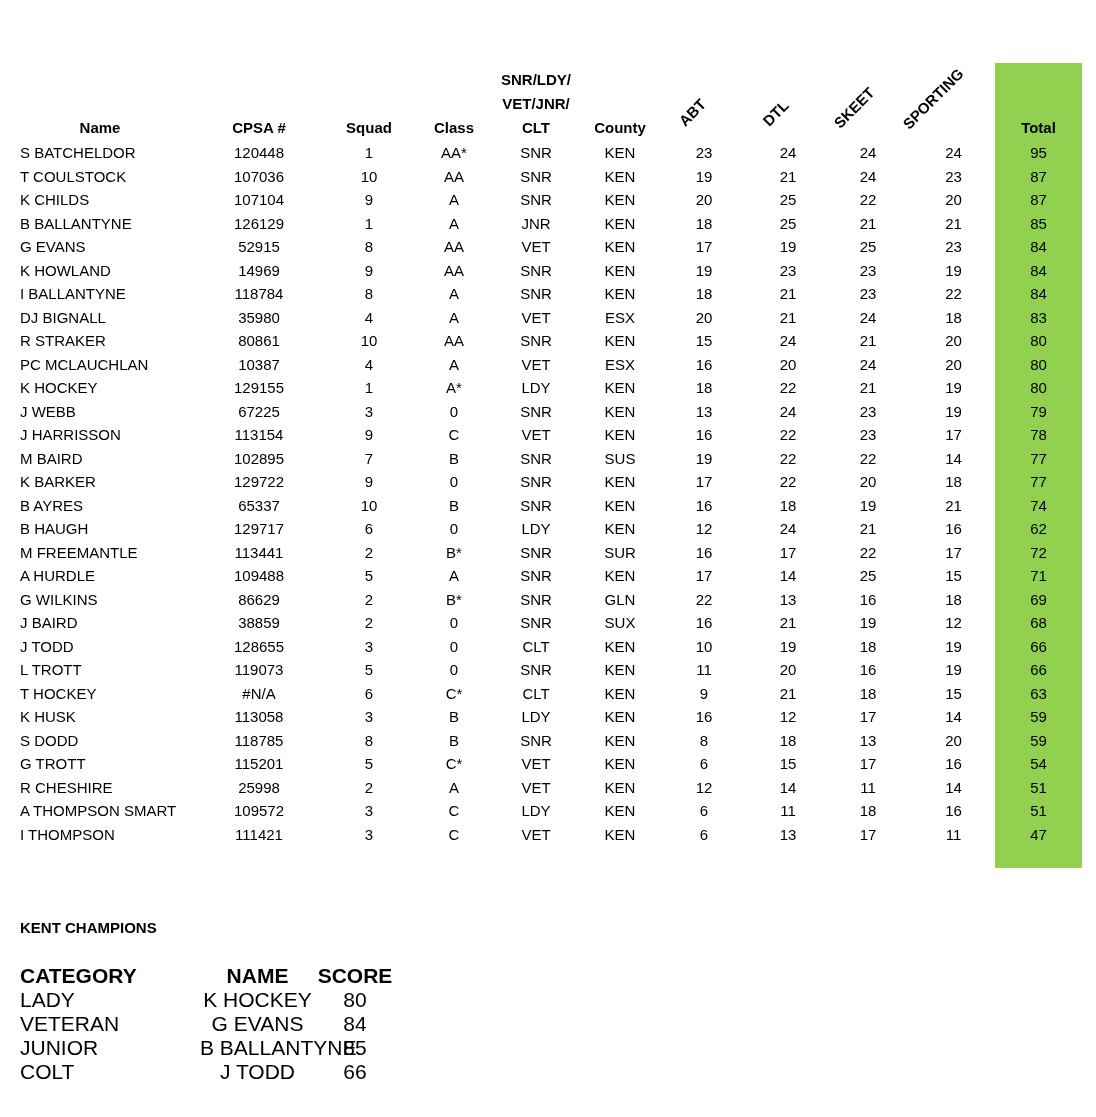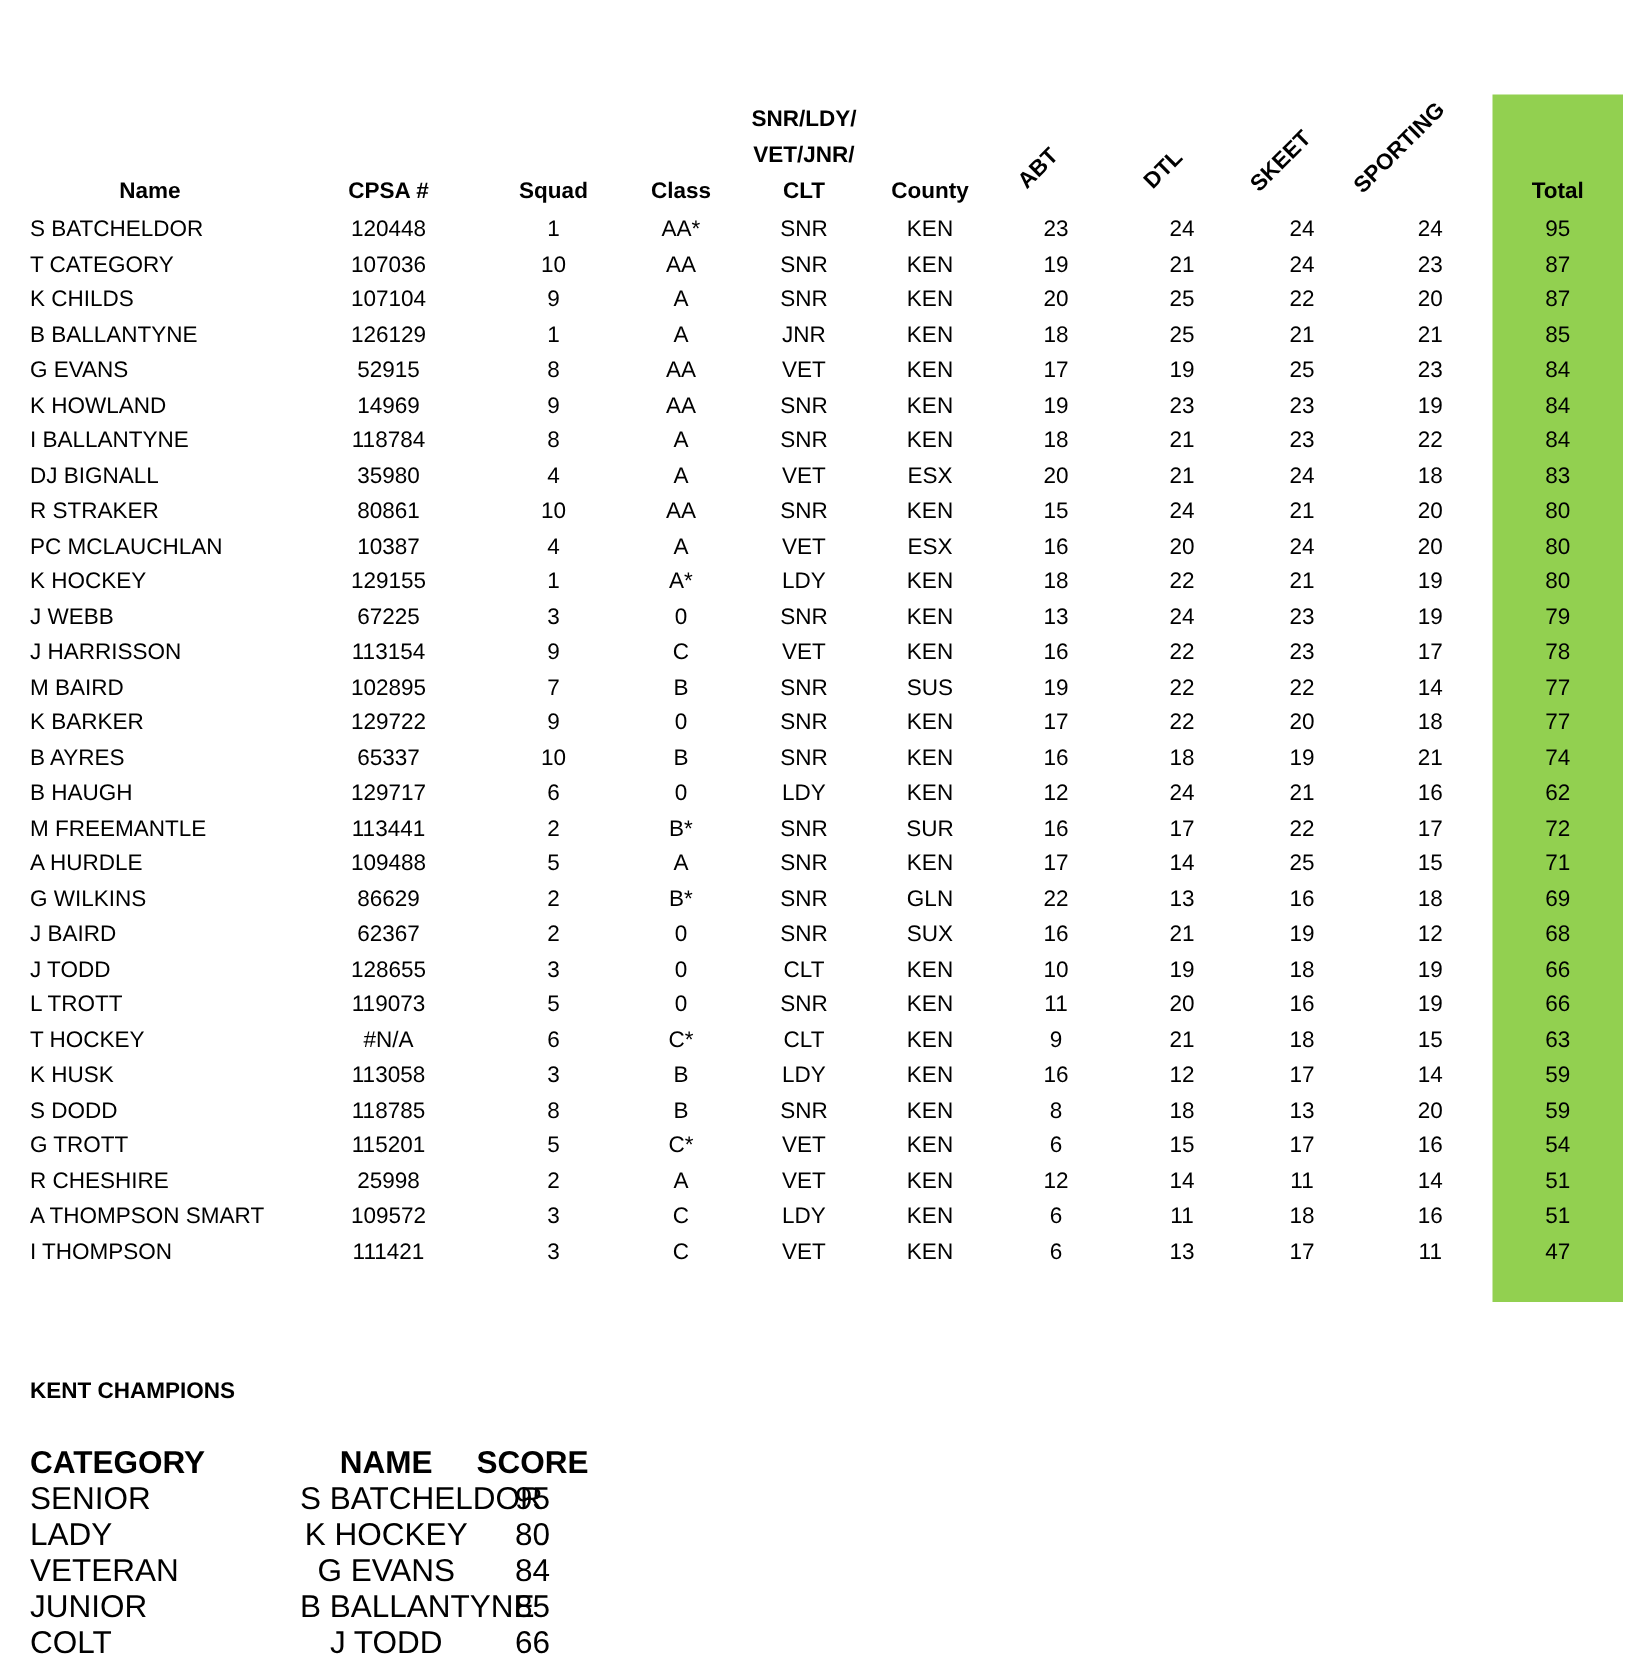--- a/index.html
+++ b/index.html
@@ -142,21 +142,21 @@
           <td>AA*</td>
           <td>SNR</td>
           <td>KEN</td>
           <td>23</td>
           <td>24</td>
           <td>24</td>
           <td>24</td>
           <td>95</td>
         </tr>
         <tr>
-          <td class="c-name">T CATEGORY</td>
+          <td class="c-name">T COULSTOCK</td>
           <td>107036</td>
           <td>10</td>
           <td>AA</td>
           <td>SNR</td>
           <td>KEN</td>
           <td>19</td>
           <td>21</td>
           <td>24</td>
           <td>23</td>
           <td>87</td>
@@ -390,21 +390,21 @@
           <td>SNR</td>
           <td>GLN</td>
           <td>22</td>
           <td>13</td>
           <td>16</td>
           <td>18</td>
           <td>69</td>
         </tr>
         <tr>
           <td class="c-name">J BAIRD</td>
-          <td>62367</td>
+          <td>38859</td>
           <td>2</td>
           <td>0</td>
           <td>SNR</td>
           <td>SUX</td>
           <td>16</td>
           <td>21</td>
           <td>19</td>
           <td>12</td>
           <td>68</td>
         </tr>
@@ -543,25 +543,20 @@
     </colgroup>
     <thead>
       <tr>
         <th class="c-cat c-name">CATEGORY</th>
         <th>NAME</th>
         <th>SCORE</th>
       </tr>
     </thead>
     <tbody id="champs-body">
         <tr>
-          <td class="c-name">SENIOR</td>
-          <td>S BATCHELDOR</td>
-          <td>95</td>
-        </tr>
-        <tr>
           <td class="c-name">LADY</td>
           <td>K HOCKEY</td>
           <td>80</td>
         </tr>
         <tr>
           <td class="c-name">VETERAN</td>
           <td>G EVANS</td>
           <td>84</td>
         </tr>
         <tr>

